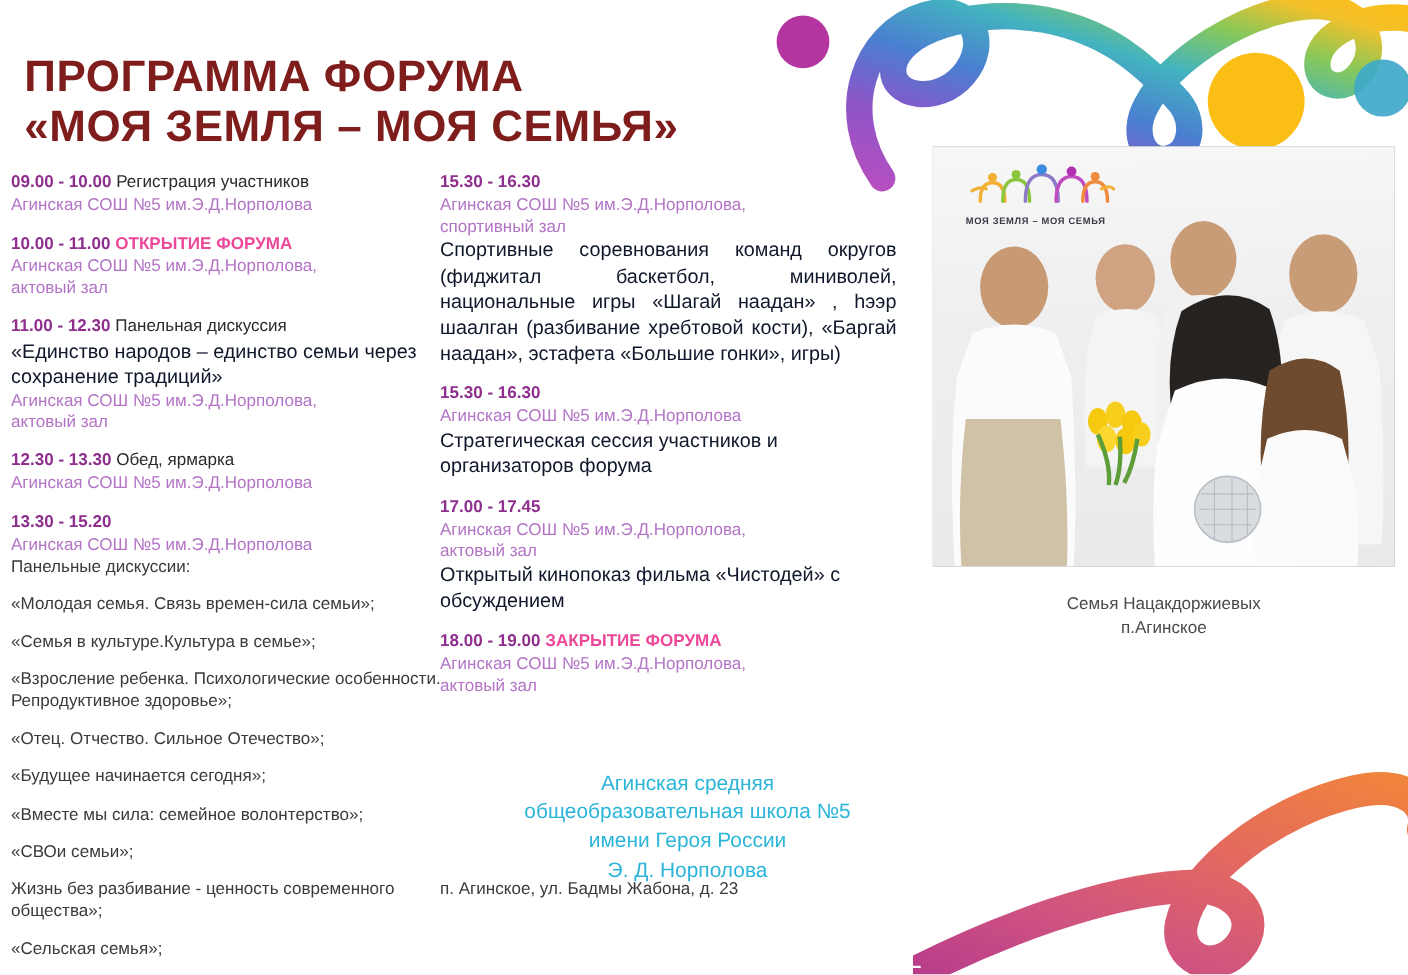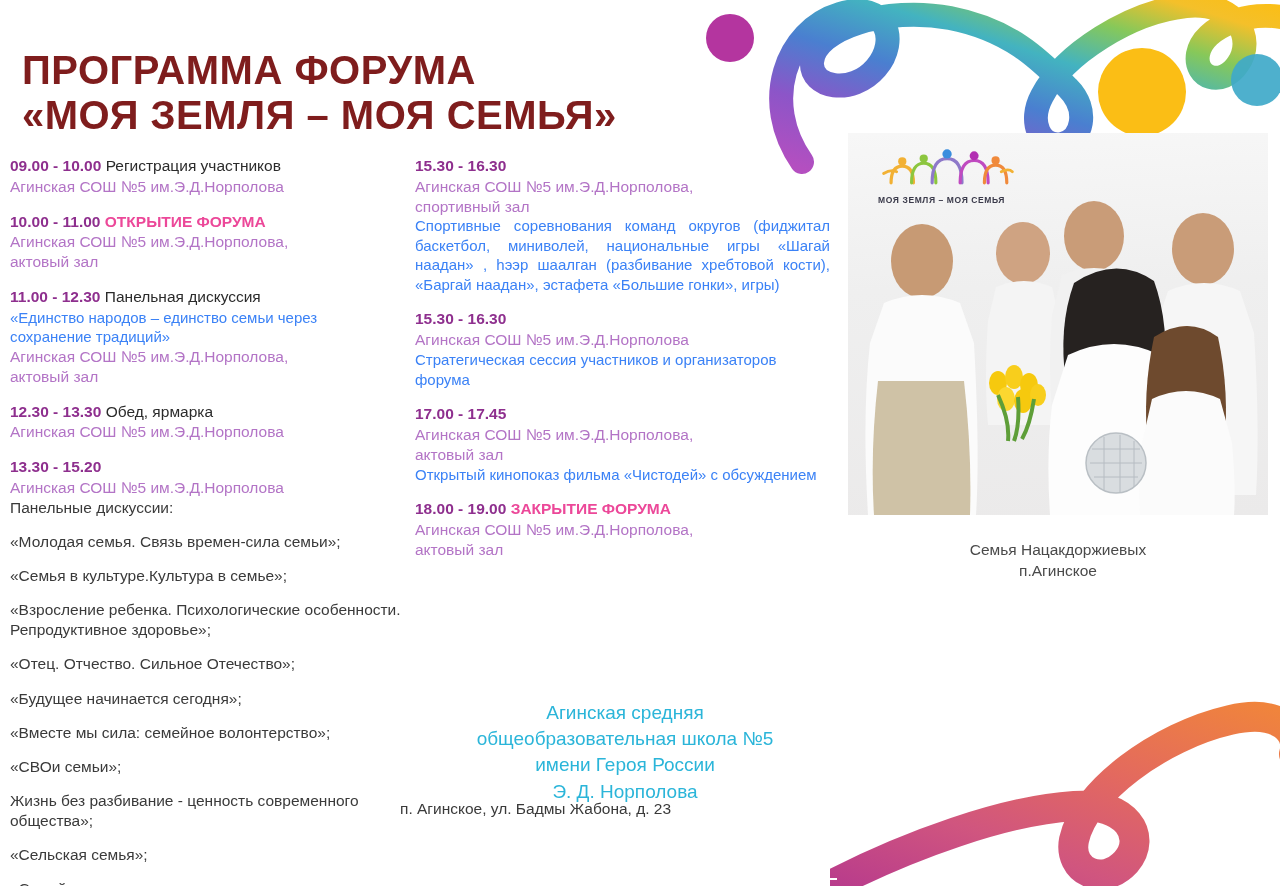--- a/index.html
+++ b/index.html
@@ -24,21 +24,21 @@
     font-size:40px;
     letter-spacing:0.5px;
     line-height:1.12;
     color:#7f1d1d;
     white-space:nowrap;
   }
 
   
   .col{position:absolute;top:156px;}
   .col-left{left:10px;width:392px;}
-  .col-mid{left:415px;width:415px;}
+  .col-mid{left:400px;width:415px;}
 
   .item{margin-bottom:15px;}
   .time{
     color:#8E2F8E;
     font-weight:bold;
     font-size:15.5px;
   }
   .ttl{
     color:#2b2b2b;
     font-size:15.5px;
@@ -47,22 +47,22 @@
     color:#ec4899;
     font-size:15.5px;
     font-weight:bold;
   }
   .venue{
     color:#B374C6;
     font-size:15.5px;
     line-height:1.28;
   }
   .body{
-    color:#3b82f6;
-    font-size:15px;
+    color:#0f172a;
+    font-size:18px;
     line-height:1.3;
   }
   .justify{text-align:justify;}
   .headline-row{line-height:1.3;}
   .sub-list .li{
     color:#3a3a3a;
     font-size:15.5px;
     line-height:1.3;
     margin-top:14px;
   }

